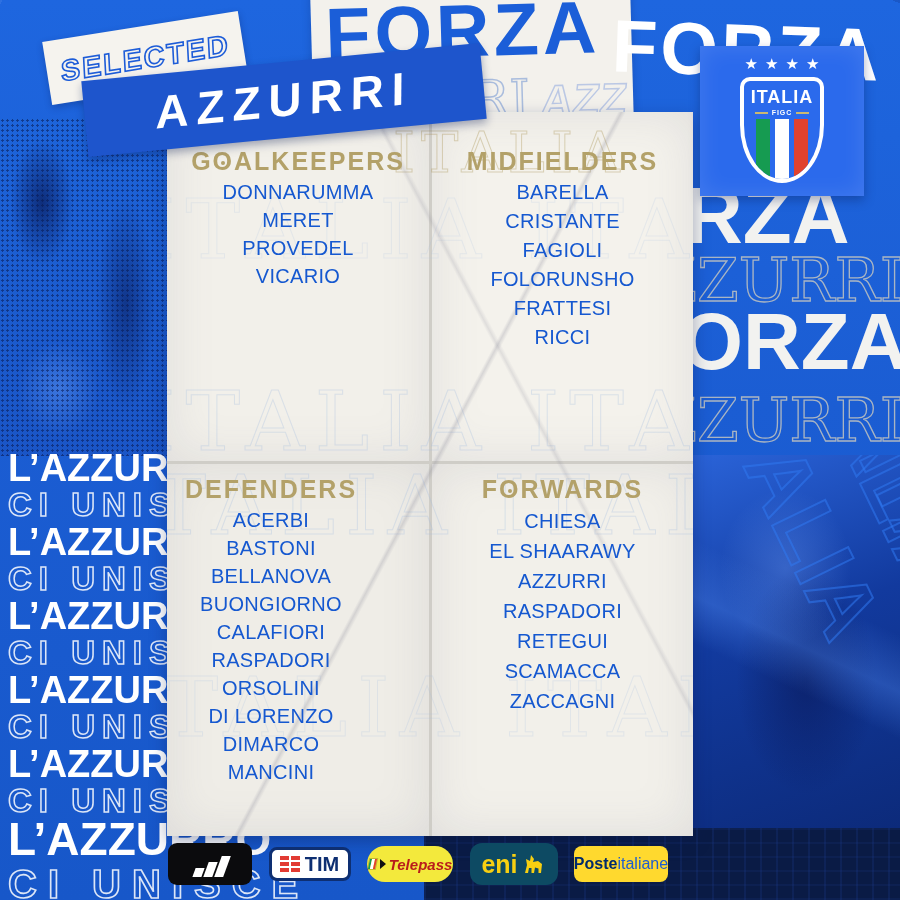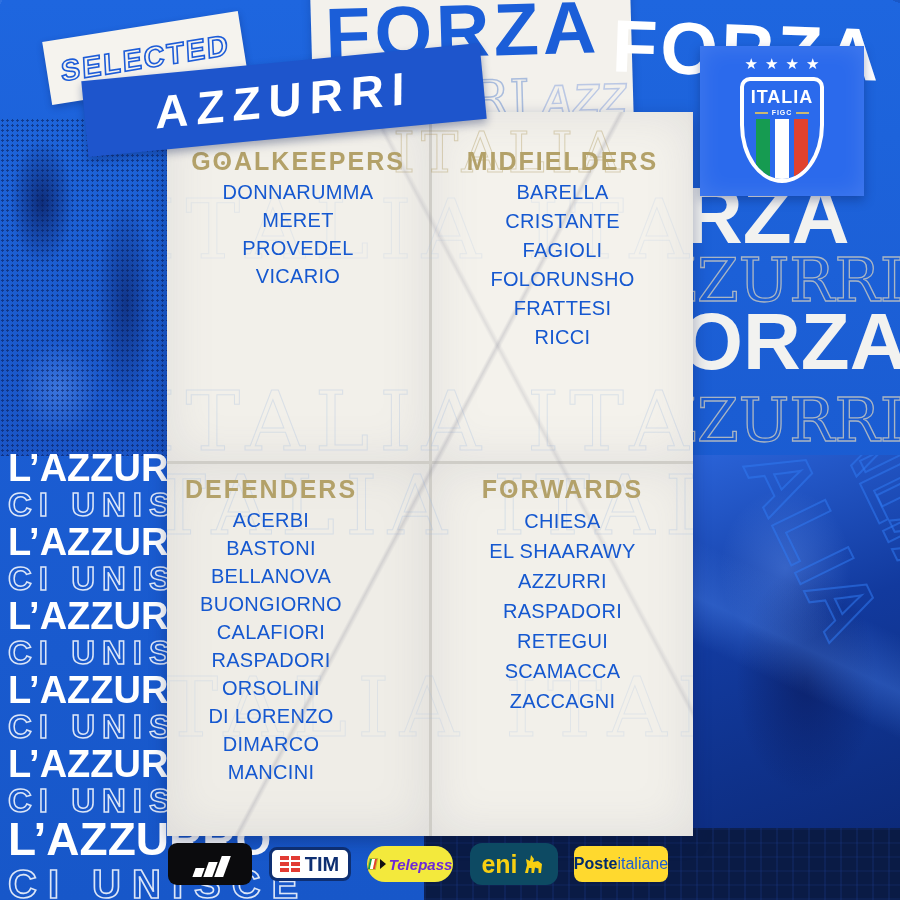--- a/index.html
+++ b/index.html
@@ -137,21 +137,21 @@
   .abar{display:block;width:9px;background:#fff;transform:skewX(-20deg);}
   .abar1{height:9px;} .abar2{height:15px;} .abar3{height:21px;}
   .sp-tim{width:82px;height:34px;background:#fff;border:3px solid #0e2f72;border-radius:8px;gap:5px;}
   .tim-bars{display:grid;grid-template-columns:9px 9px;grid-auto-rows:4px;gap:2px;}
   .tim-bars i{display:block;background:#e23b33;}
   .tim-text{color:#0e2f72;font-size:20px;font-weight:700;}
   .sp-telepass{width:86px;height:36px;background:#f3e93c;border-radius:18px;gap:3px;}
   .tp-arrow{width:0;height:0;border-left:6px solid #111;border-top:5px solid transparent;border-bottom:5px solid transparent;}
   .tp-flag{display:flex;width:9px;height:12px;transform:skewX(-12deg);border:1px solid rgba(0,0,0,.2);}
   .tp-flag i{flex:1;}
-  .tp-text{color:#6d28d9;font-size:15px;font-weight:700;font-style:italic;}
+  .tp-text{color:#b91c1c;font-size:15px;font-weight:700;font-style:italic;}
   .sp-eni{width:88px;height:42px;background:#0d4a63;border-radius:12px;gap:4px;}
   .eni-text{color:#f7cf11;font-size:25px;font-weight:700;line-height:1;}
   .sp-poste{width:94px;height:36px;background:#ffd92e;border-radius:8px;}
   .poste-bold{color:#002a6b;font-size:16px;font-weight:700;}
   .poste-reg{color:#1d5dd0;font-size:16px;font-weight:400;}
 </style>
 </head>
 <body>
 
 <div class="canvas" data-interactable="false">

